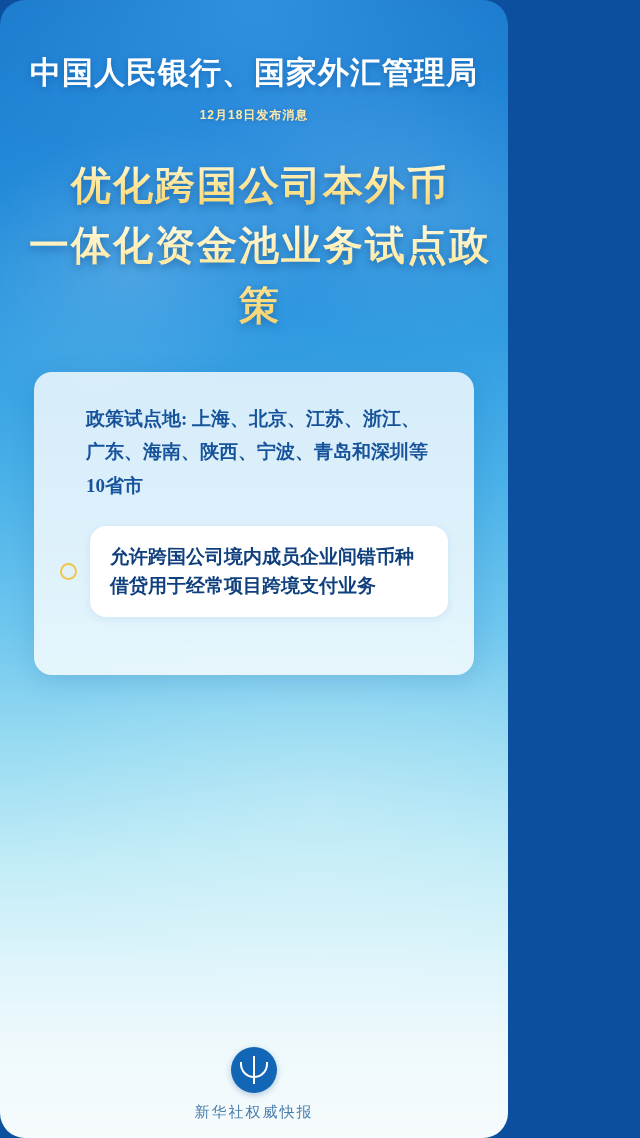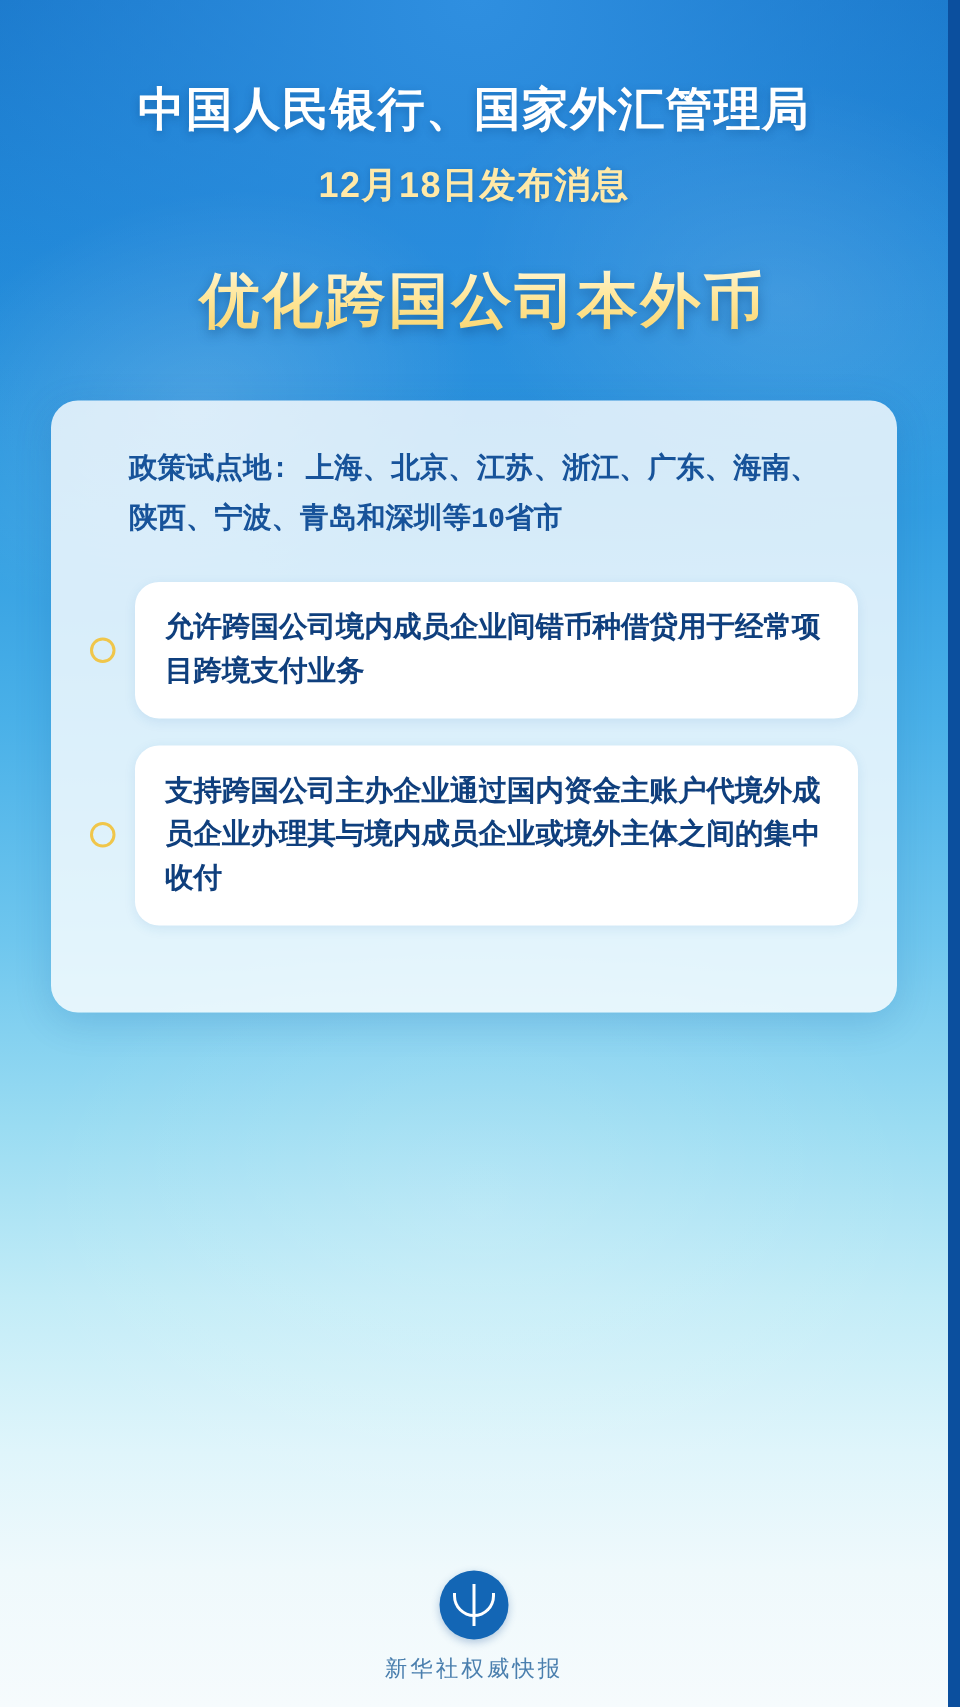--- a/index.html
+++ b/index.html
@@ -5,26 +5,27 @@
   html, body {
     margin: 0;
     padding: 0;
     background: #0b4f9e;
   }
   body {
     font-family: "Liberation Sans", sans-serif;
   }
   .poster {
     position: relative;
-    width: 632px;
+    width: 508px;
     height: 1138px;
     overflow: hidden;
     background:
       radial-gradient(ellipse 120% 60% at 50% 0%, #2f8fe0 0%, rgba(47,143,224,0) 60%),
       linear-gradient(180deg, #1573c6 0%, #1e86d6 14%, #2e9ae0 28%, #49b0e8 42%, #6ec6ee 55%, #9adcf2 66%, #c2ecf7 76%, #dff5fb 85%, #eff9fc 92%, #f6fbfd 100%);
+    border-radius: 25px;
   }
   
   .streak {
     position: absolute;
     pointer-events: none;
     opacity: .35;
   }
   .streak.s1 {
     left: -80px; top: 120px; width: 420px; height: 300px;
     background: radial-gradient(ellipse at center, rgba(255,255,255,.45), rgba(255,255,255,0) 65%);
@@ -50,21 +51,21 @@
     font-size: 31px;
     font-weight: bold;
     color: #ffffff;
     letter-spacing: 1px;
     text-shadow: 0 2px 6px rgba(6,60,120,.35);
     line-height: 1.2;
     font-family: "Liberation Serif", "DejaVu Serif", serif;
   }
   .date-line {
     margin-top: 16px;
-    font-size: 24px;
+    font-size: 12px;
     font-weight: bold;
     color: #ffe9a8;
     letter-spacing: 1px;
     text-shadow: 0 1px 4px rgba(6,60,120,.3);
   }
   .title-block {
     margin-top: 32px;
     text-align: center;
     z-index: 3;
     position: relative;
@@ -94,21 +95,21 @@
     padding: 30px 26px 40px 26px;
     box-shadow: 0 6px 24px rgba(20,90,160,.18);
   }
   .pilot {
     font-size: 19px;
     font-weight: bold;
     line-height: 1.75;
     color: #17539a;
     text-align: left;
     padding: 0 16px 6px 26px;
-    font-family: Liberation Mono, monospace;
+    font-family: Liberation Serif, serif;
   }
   .items {
     margin-top: 18px;
   }
   .item {
     display: flex;
     align-items: center;
     margin-bottom: 18px;
   }
   .bullet {
@@ -187,38 +188,35 @@
   <div class="streak s2"></div>
   <div class="streak s3"></div>
 
   <div class="header">
     <div class="org-line">中国人民银行、国家外汇管理局</div>
     <div class="date-line">12月18日发布消息</div>
   </div>
 
   <div class="title-block">
     <div class="title-line">优化跨国公司本外币</div>
+    <div class="title-line">一体化资金池业务试点政策</div>
   </div>
 
   <div class="card">
     <div class="pilot">政策试点地: 上海、北京、江苏、浙江、广东、海南、陕西、宁波、青岛和深圳等10省市</div>
 
     <div class="items">
 
       <div class="item">
         <span class="bullet"></span>
         <div class="pill">允许跨国公司境内成员企业间错币种借贷用于经常项目跨境支付业务</div>
       </div>
 
 
 
-      <div class="item">
-        <span class="bullet"></span>
-        <div class="pill">支持跨国公司主办企业通过国内资金主账户代境外成员企业办理其与境内成员企业或境外主体之间的集中收付</div>
-      </div>
 
     </div>
   </div>
 
   <div class="footer">
     <div class="logo"></div>
     <div class="footer-text">新华社权威快报</div>
   </div>
 
 </div>

